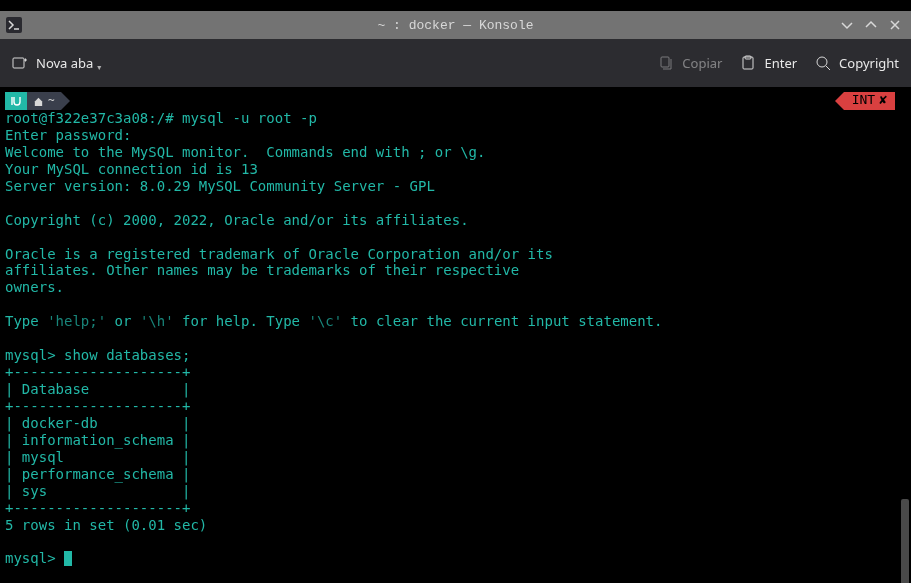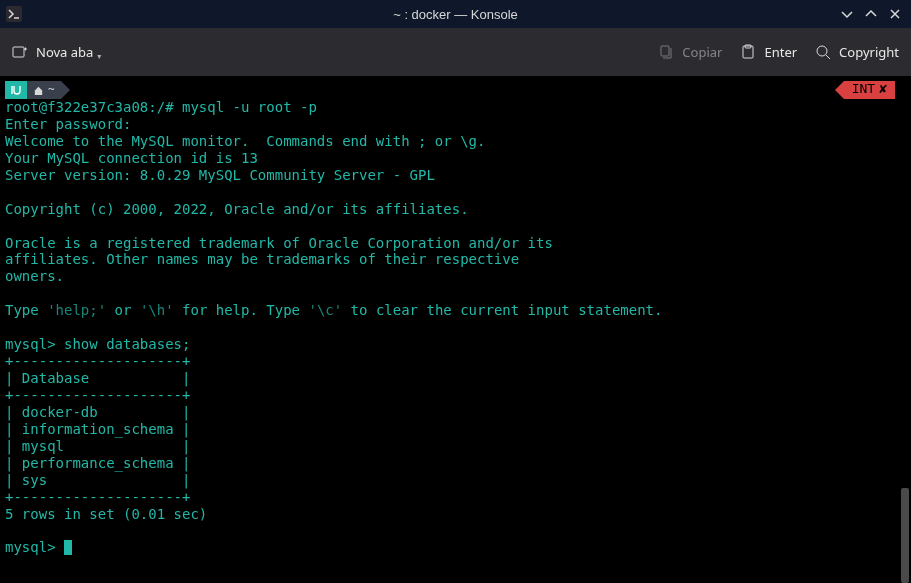--- a/index.html
+++ b/index.html
@@ -6,27 +6,28 @@
 body {
   width: 911px;
   height: 583px;
   background: #000;
   font-family: "DejaVu Sans Mono", "Liberation Mono", monospace;
   overflow: hidden;
   color: #ccc;
 }
 .titlebar {
   height: 28px;
-  background: #0f172a;
+  background: #737373;
   display: flex;
   align-items: center;
   position: relative;
   color: #d8d8d8;
-  font-family: Liberation Sans, sans-serif;
+  font-family: Liberation Mono, monospace;
   font-size: 13px;
+  margin-top: 11px;
 }
 .titlebar .app-icon {
   margin-left: 6px;
   display: flex;
   align-items: center;
 }
 .titlebar .title {
   position: absolute;
   left: 50%;
   transform: translateX(-50%);

